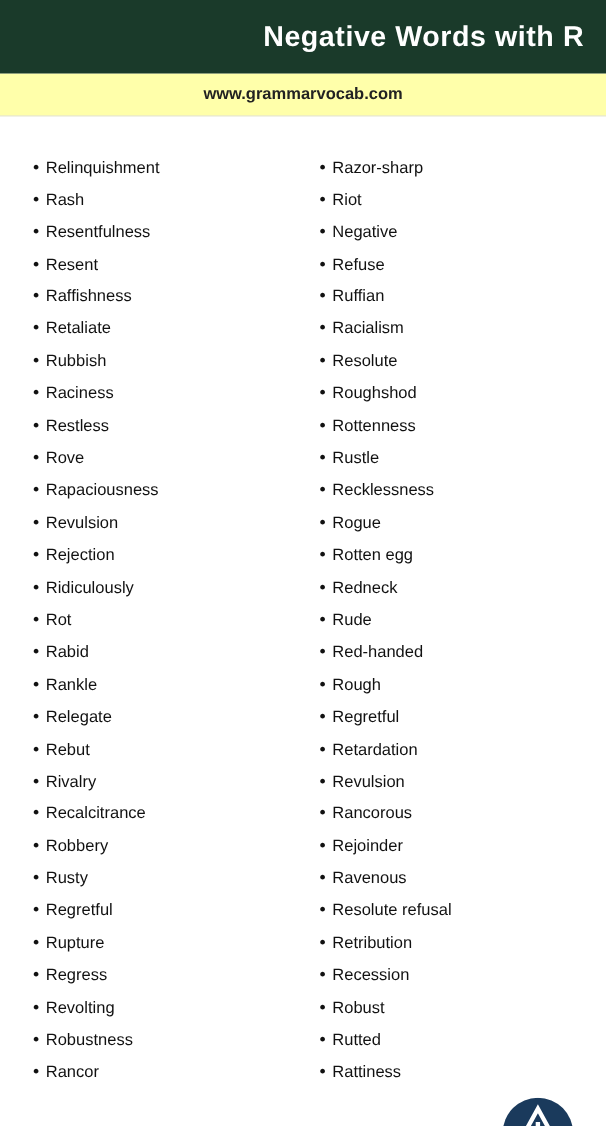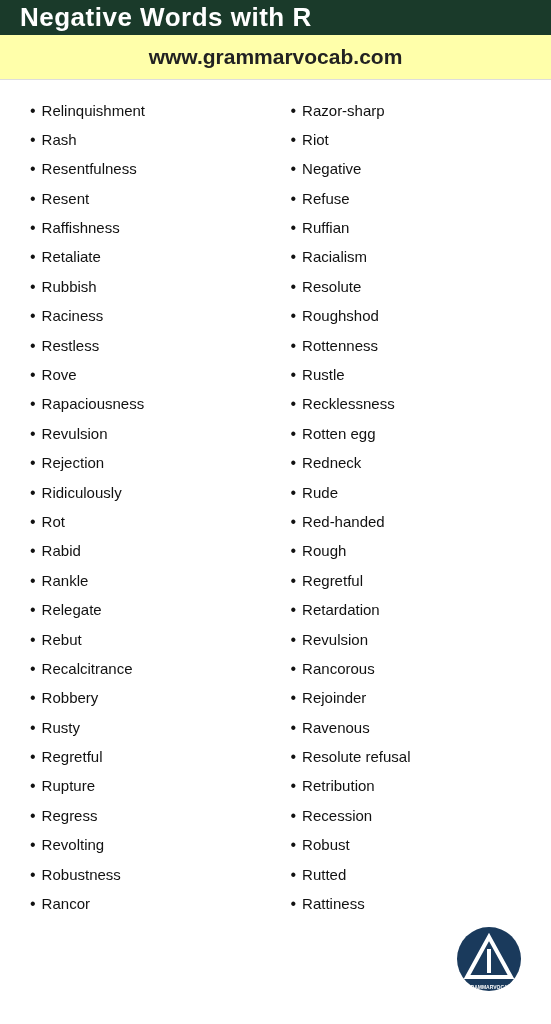--- a/index.html
+++ b/index.html
@@ -6,59 +6,60 @@
 
     body {
       width: 551px;
       min-height: 1024px;
       background: #fff;
       font-family: Arial, sans-serif;
     }
 
     .header {
       background: #1a3a2a;
-      padding: 2px 20px;
-      text-align: left;
+      padding: 18px 20px;
+      text-align: right;
     }
 
     .header h1 {
       color: #fff;
       font-size: 26px;
       font-weight: 900;
       letter-spacing: 0.5px;
     }
 
     .url-bar {
       background: #ffffaa;
       padding: 10px 20px;
       text-align: center;
       border-bottom: 1px solid #ddd;
     }
 
     .url-bar span {
-      font-size: 21px;
+      font-size: 15px;
       font-weight: 700;
       color: #222;
     }
 
     .content {
       background: #fff;
       padding: 16px 10px 16px 20px;
       display: flex;
       gap: 0;
     }
 
     .column {
       flex: 1;
       padding: 0 10px;
     }
 
     .column ul {
       list-style: none;
       padding: 0;
+      margin-top: 16px;
     }
 
     .column ul li {
       font-size: 15px;
       color: #111;
       padding: 3.5px 0;
       display: flex;
       align-items: flex-start;
       gap: 6px;
       line-height: 1.4;
@@ -113,20 +114,21 @@
         <li>Rove</li>
         <li>Rapaciousness</li>
         <li>Revulsion</li>
         <li>Rejection</li>
         <li>Ridiculously</li>
         <li>Rot</li>
         <li>Rabid</li>
         <li>Rankle</li>
         <li>Relegate</li>
         <li>Rebut</li>
+        <li>Rivalry</li>
         <li>Recalcitrance</li>
         <li>Robbery</li>
         <li>Rusty</li>
         <li>Regretful</li>
         <li>Rupture</li>
         <li>Regress</li>
         <li>Revolting</li>
         <li>Robustness</li>
         <li>Rancor</li>
       </ul>
@@ -137,20 +139,21 @@
         <li>Riot</li>
         <li>Negative</li>
         <li>Refuse</li>
         <li>Ruffian</li>
         <li>Racialism</li>
         <li>Resolute</li>
         <li>Roughshod</li>
         <li>Rottenness</li>
         <li>Rustle</li>
         <li>Recklessness</li>
+        <li>Rogue</li>
         <li>Rotten egg</li>
         <li>Redneck</li>
         <li>Rude</li>
         <li>Red-handed</li>
         <li>Rough</li>
         <li>Regretful</li>
         <li>Retardation</li>
         <li>Revulsion</li>
         <li>Rancorous</li>
         <li>Rejoinder</li>

